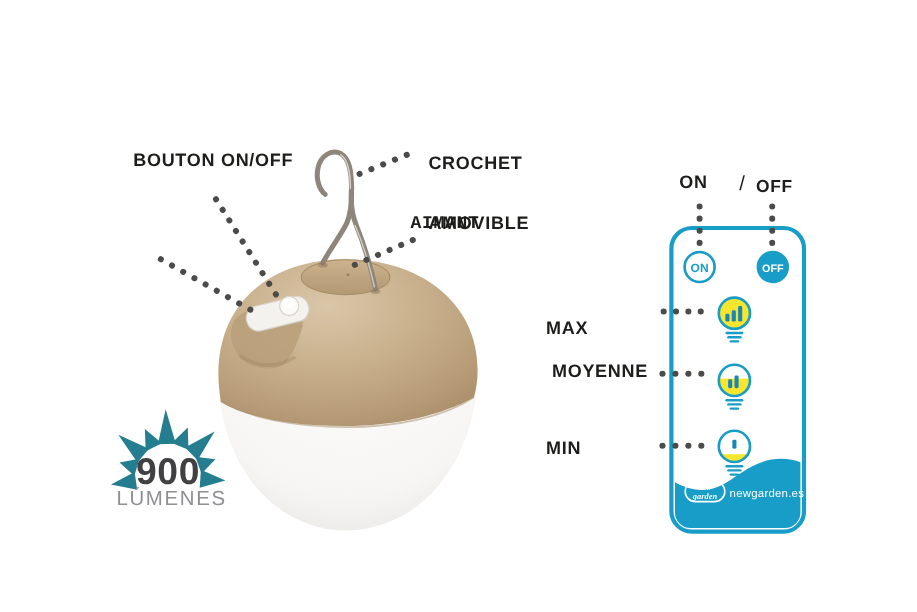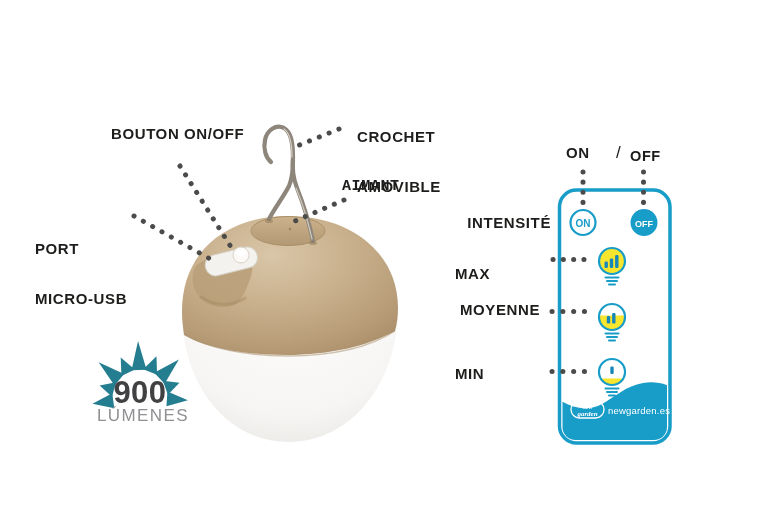--- a/index.html
+++ b/index.html
@@ -193,30 +193,25 @@
 
 <div class="callout lbl-crochet">
   <div>CROCHET</div>
   <div>AMOVIBLE</div>
 </div>
 
 <div class="callout lbl-bouton">BOUTON ON/OFF</div>
 
 <div class="callout lbl-aimant">AIMANT</div>
 
-<div class="callout lbl-port">
-  <div>PORT</div>
-  <div>MICRO-USB</div>
-</div>
 
 <div class="lumens-value">900</div>
 <div class="lumens-unit">LÚMENES</div>
 
 <div class="callout hdr-on">ON</div>
 <div class="callout hdr-slash">/</div>
 <div class="callout hdr-off">OFF</div>
 
-<div class="callout lbl-intensite">INTENSITÉ</div>
 <div class="callout lbl-max">MAX</div>
 <div class="callout lbl-moyenne">MOYENNE</div>
 <div class="callout lbl-min">MIN</div>
 
 </div>
 
 </body></html>

